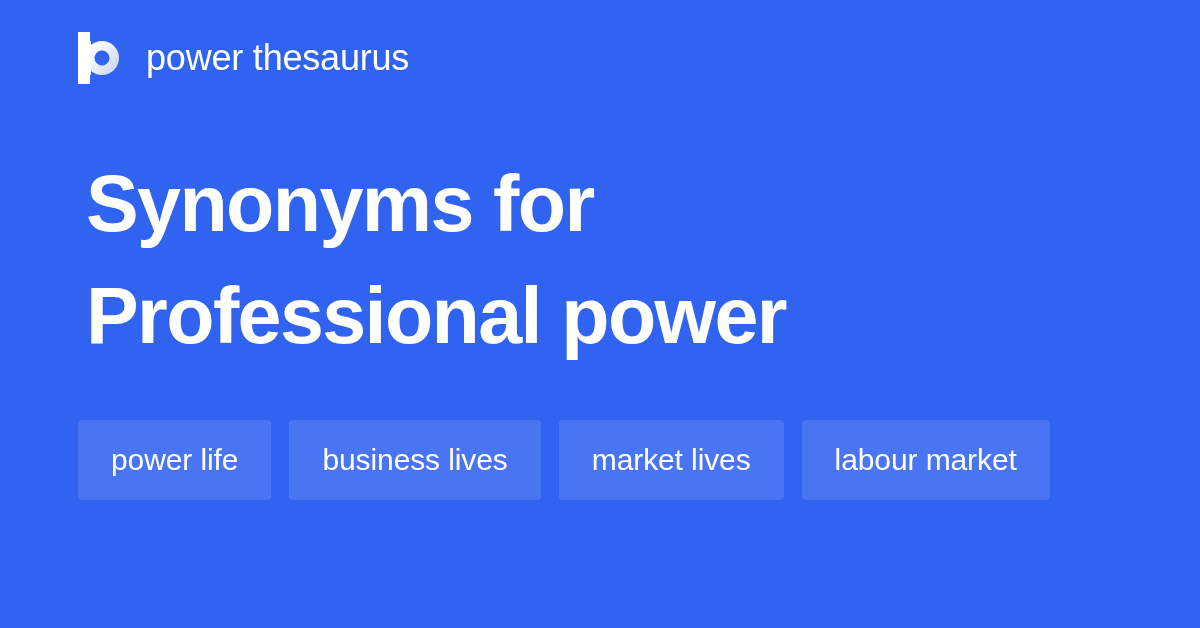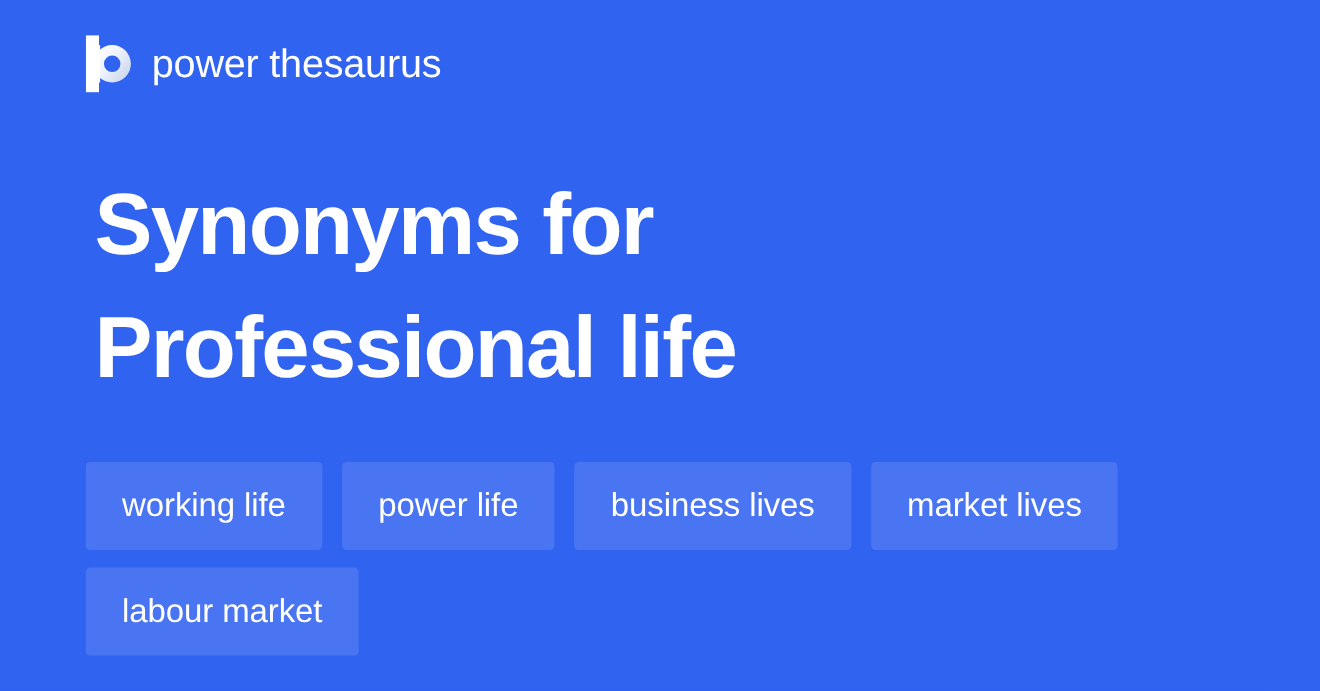--- a/index.html
+++ b/index.html
@@ -25,21 +25,21 @@
     padding: 0;
   }
 
   
   .brand {
     position: absolute;
     left: 78px;
     top: 26px;
     display: flex;
     align-items: center;
-    gap: 10px;
+    gap: 18px;
     height: 64px;
   }
   .brand-mark {
     width: 50px;
     height: 52px;
     flex: 0 0 auto;
     display: block;
   }
   .brand-name {
     color: #ffffff;
@@ -116,24 +116,23 @@
       <path fill="url(#bowlGrad)" d="M24 9 A17 17 0 1 1 24 43 A17 17 0 1 1 24 9 Z
                M24 18.5 A7.5 7.5 0 1 0 24 33.5 A7.5 7.5 0 1 0 24 18.5 Z"></path>
 
       <rect x="4" y="9" width="9" height="34" fill="#ffffff"></rect>
     </svg>
     <span class="brand-name">power thesaurus</span>
   </div>
 
   <h1 class="headline">
     <span class="headline-line">Synonyms for</span>
-    <span class="headline-line">Professional life</span>
+    <span class="headline-line">Professional power</span>
   </h1>
 
   <div class="chips">
-    <span class="chip">working life</span>
     <span class="chip">power life</span>
     <span class="chip">business lives</span>
     <span class="chip">market lives</span>
     <span class="chip">labour market</span>
   </div>
 
 </div>
 
 </body></html>

